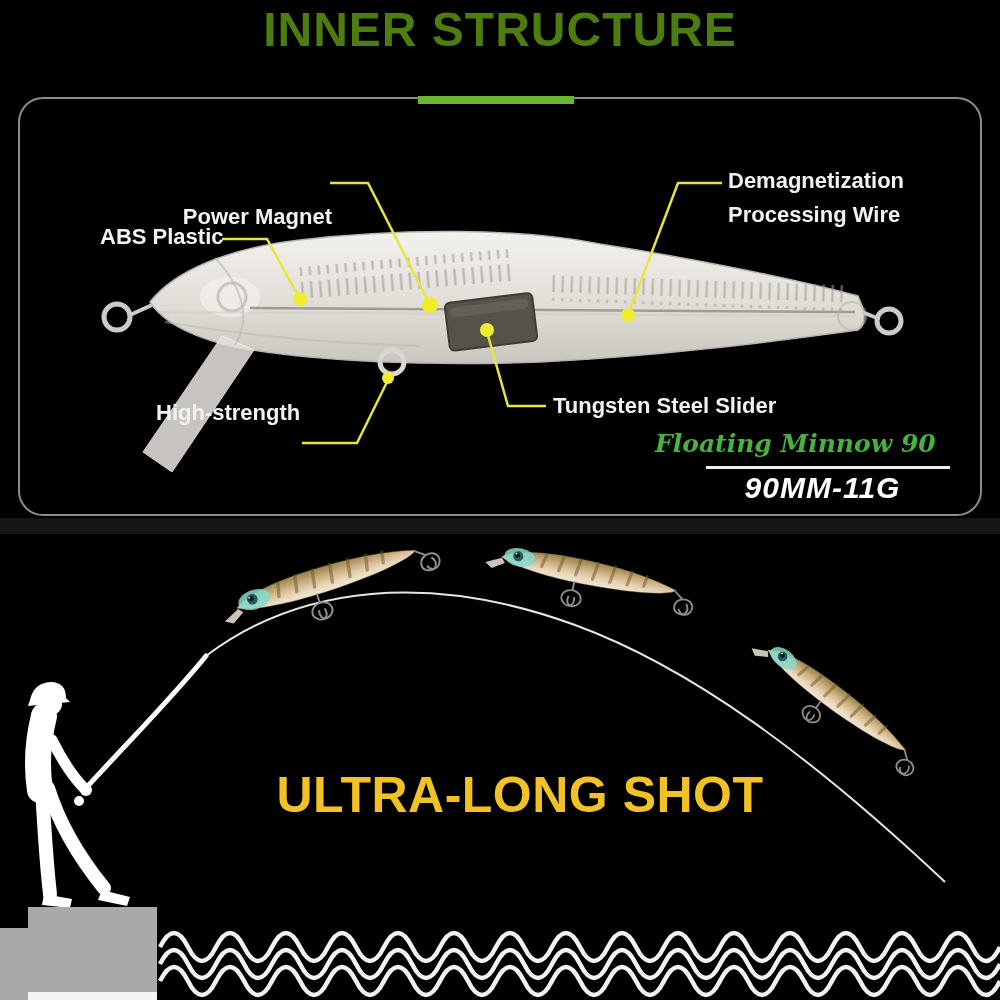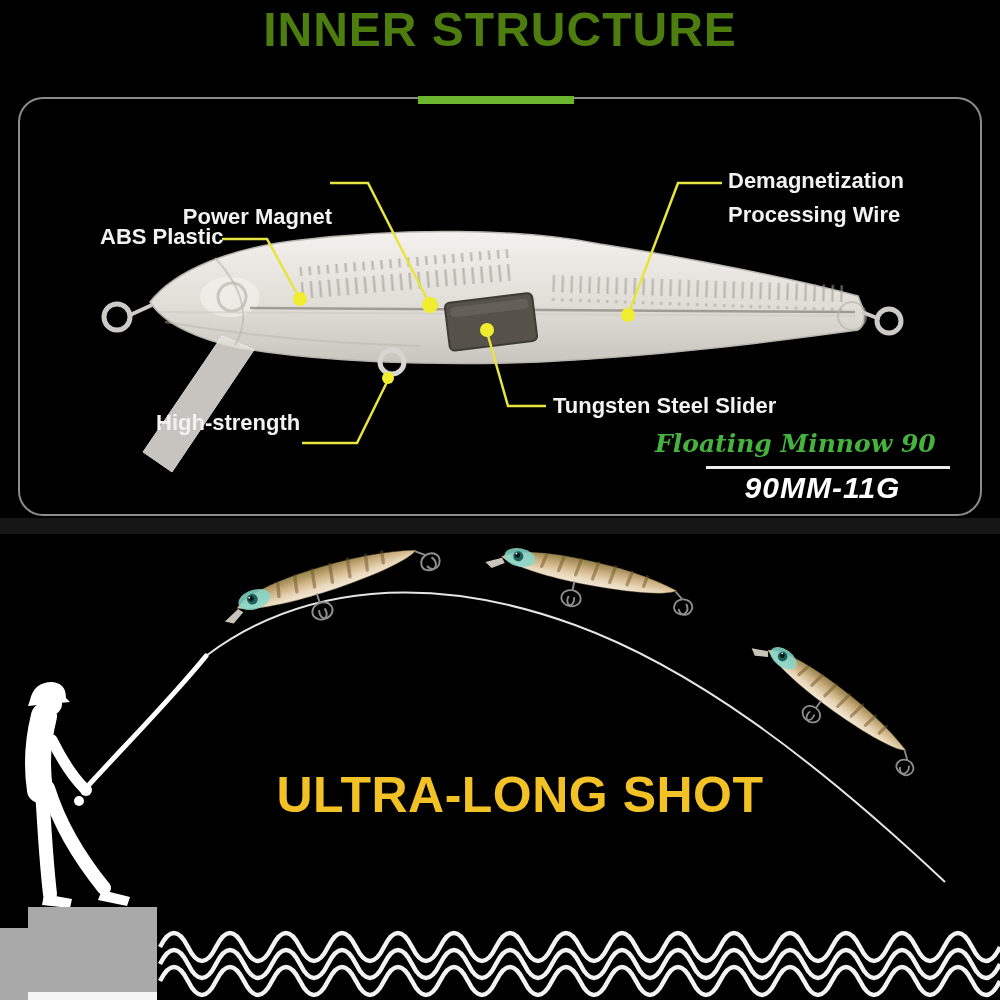--- a/index.html
+++ b/index.html
@@ -8,21 +8,21 @@
   .art{position:absolute;left:0;top:0;width:1000px;height:1000px;}
   .title{position:absolute;top:2px;left:0;right:0;text-align:center;color:#4d7c0f;
          font-size:48px;font-weight:700;letter-spacing:1px;white-space:nowrap;}
   .title-underline{position:absolute;left:418px;top:96px;width:156px;height:8px;background:#6cb52e;}
   .label{position:absolute;color:#f2f2f2;font-size:22px;font-weight:700;white-space:nowrap;}
   .lbl-power{left:172px;top:168px;width:160px;text-align:right;margin-top:36px;}
   .lbl-abs{left:100px;top:224px;width:118px;text-align:center;}
   .lbl-demag1{left:728px;top:168px;}
   .lbl-demag2{left:728px;top:202px;}
   .lbl-tungsten{left:553px;top:393px;text-align:right;}
-  .lbl-stain1{left:156px;top:410px;}
+  .lbl-stain1{left:156px;top:400px;}
   .lbl-stain2{left:156px;top:447px;}
   .script-name{position:absolute;left:655px;top:429px;width:255px;text-align:left;
          font-family:"DejaVu Serif",serif;font-style:italic;font-weight:700;font-size:25px;
          color:#46b33e;white-space:nowrap;}
   .rule{position:absolute;left:706px;top:466px;width:244px;height:3px;background:#ededed;}
   .spec{position:absolute;left:695px;top:471px;width:255px;text-align:center;color:#fff;
          font-size:30px;font-weight:700;font-style:italic;letter-spacing:1px;white-space:nowrap;}
   .headline{position:absolute;left:0;right:0;top:766px;text-align:center;color:#f2c125;
          font-size:50px;font-weight:700;letter-spacing:.5px;transform:translateX(20px);white-space:nowrap;}
   .section-seam{position:absolute;left:0;top:518px;width:1000px;height:16px;background:#161616;}

